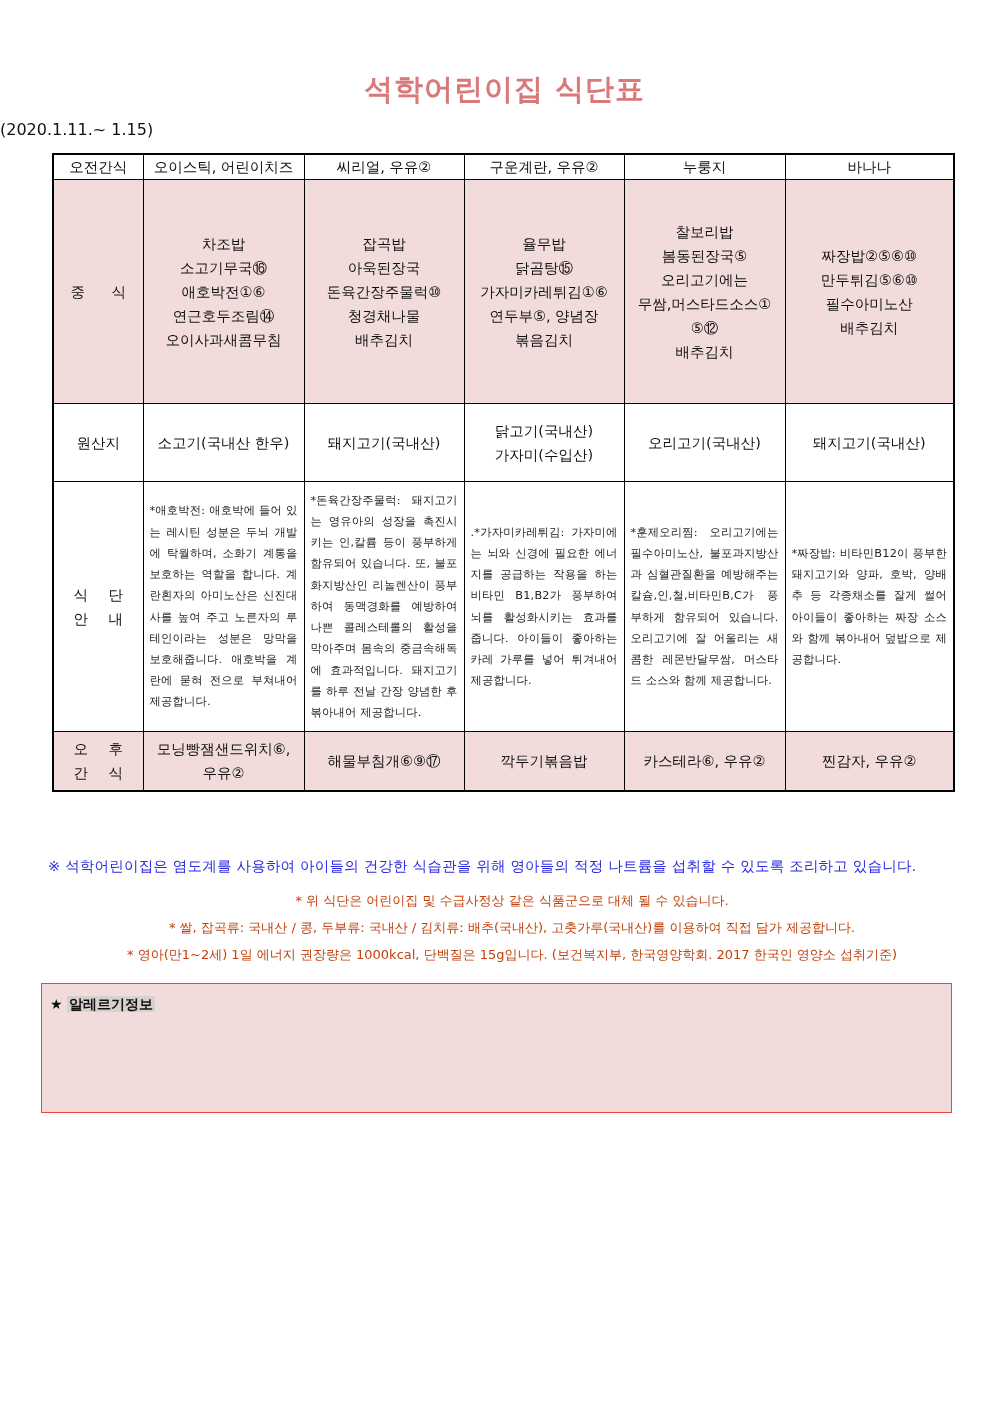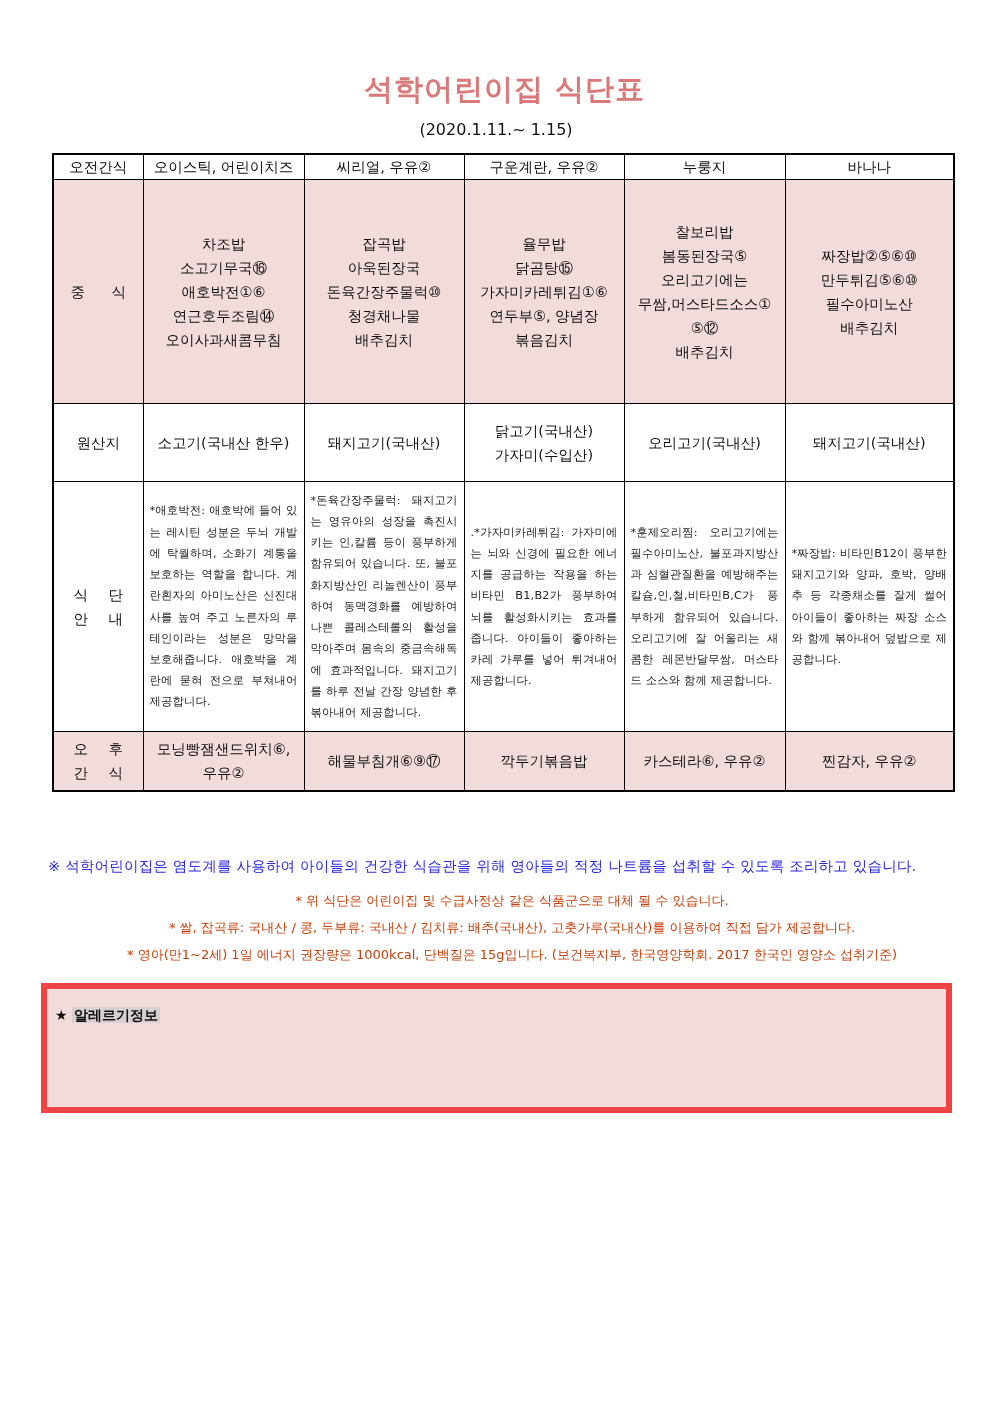--- a/index.html
+++ b/index.html
@@ -4,21 +4,21 @@
   <style>
     * { box-sizing: border-box; margin: 0; padding: 0; }
     html, body { width: 992px; height: 1403px; background: #ffffff; }
     body { font-family: "DejaVu Sans", "Liberation Sans", sans-serif; color: #111; position: relative; }
 
     .title {
       position: absolute; left: 0; top: 70px; width: 992px; text-align: center;
       font-size: 29px; font-weight: bold; color: #d9797a; letter-spacing: 1px; padding-left: 17px;
     }
     .subtitle {
-      position: absolute; left: 0; top: 120px; width: 992px; text-align: center;
+      position: absolute; left: 0; top: 120px; width: 992px; 
       font-size: 16px; color: #111;
     }
 
     table.menu {
       position: absolute; left: 52px; top: 153px; width: 901px;
       border-collapse: collapse; border: 2px solid #000; table-layout: fixed;
     }
     table.menu td {
       border: 1px solid #000; text-align: center; vertical-align: middle;
       font-size: 14.5px; line-height: 24px;
@@ -42,21 +42,21 @@
     .notice-blue {
       position: absolute; left: 48px; top: 857px; width: 910px;
       font-size: 14.5px; color: #2a2ae0; white-space: nowrap; letter-spacing: 0.2px;
     }
     .note {
       position: absolute; left: 62px; width: 900px;
       font-size: 13px; color: #c2410c; white-space: nowrap; text-align: center;
     }
     .allergy-box {
       position: absolute; left: 41px; top: 983px; width: 911px; height: 130px;
-      background: #f2dcdb; border: 6px solid #ef4444; padding: 14px 8px;
+      background: #f2dcdb; border: 1px solid #ef4444; padding: 8px 8px;
     }
     .allergy-head { font-size: 14px; line-height: 22px; margin-top: 1px; }
     .allergy-head .hl { background: #d8d0d0; padding: 0 2px; font-weight: bold; }
     .allergy-text { font-size: 14px; line-height: 29px; letter-spacing: 1.1px; text-align: justify; }
     .allergy-text b { letter-spacing: 0; }
   </style>
 </head>
 <body>
 
 <div class="title">석학어린이집 식단표</div>

